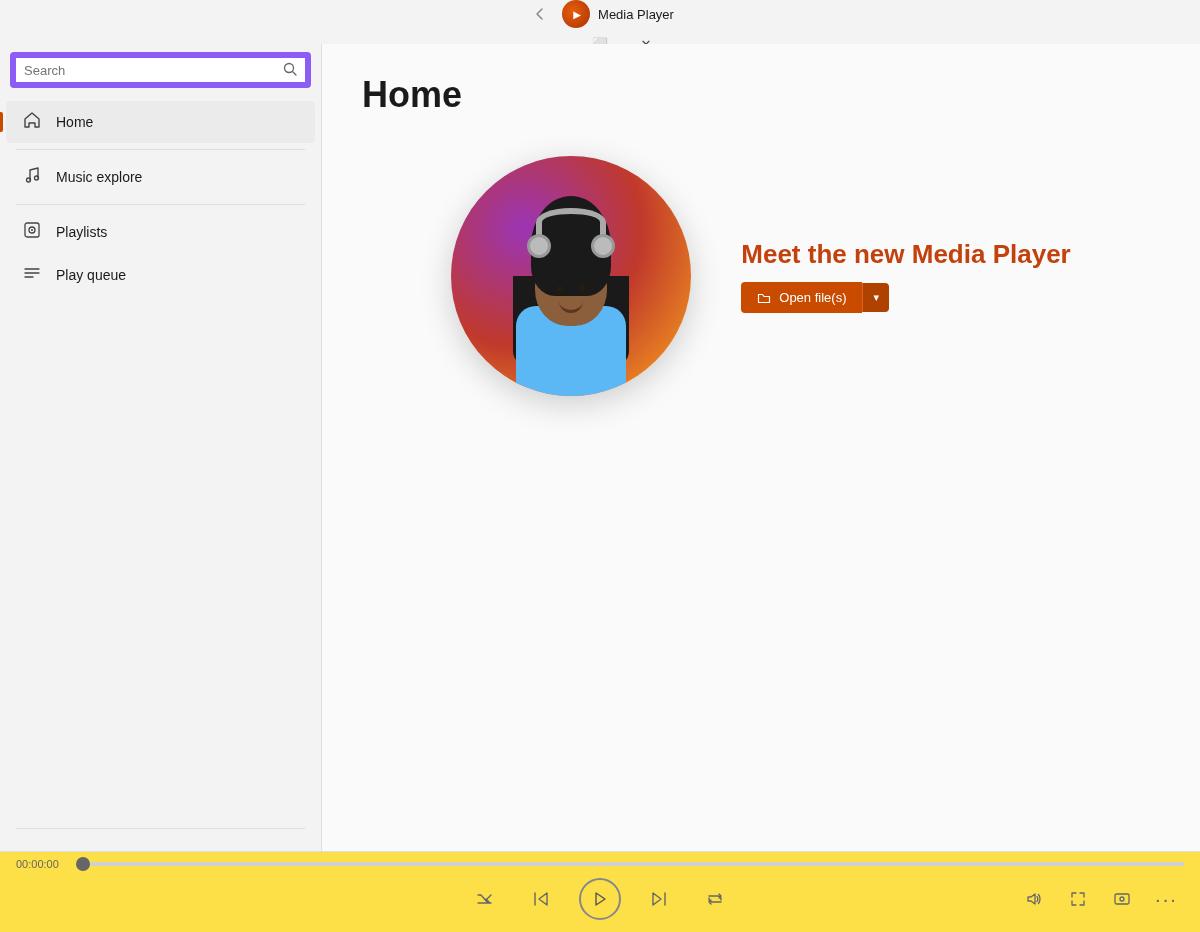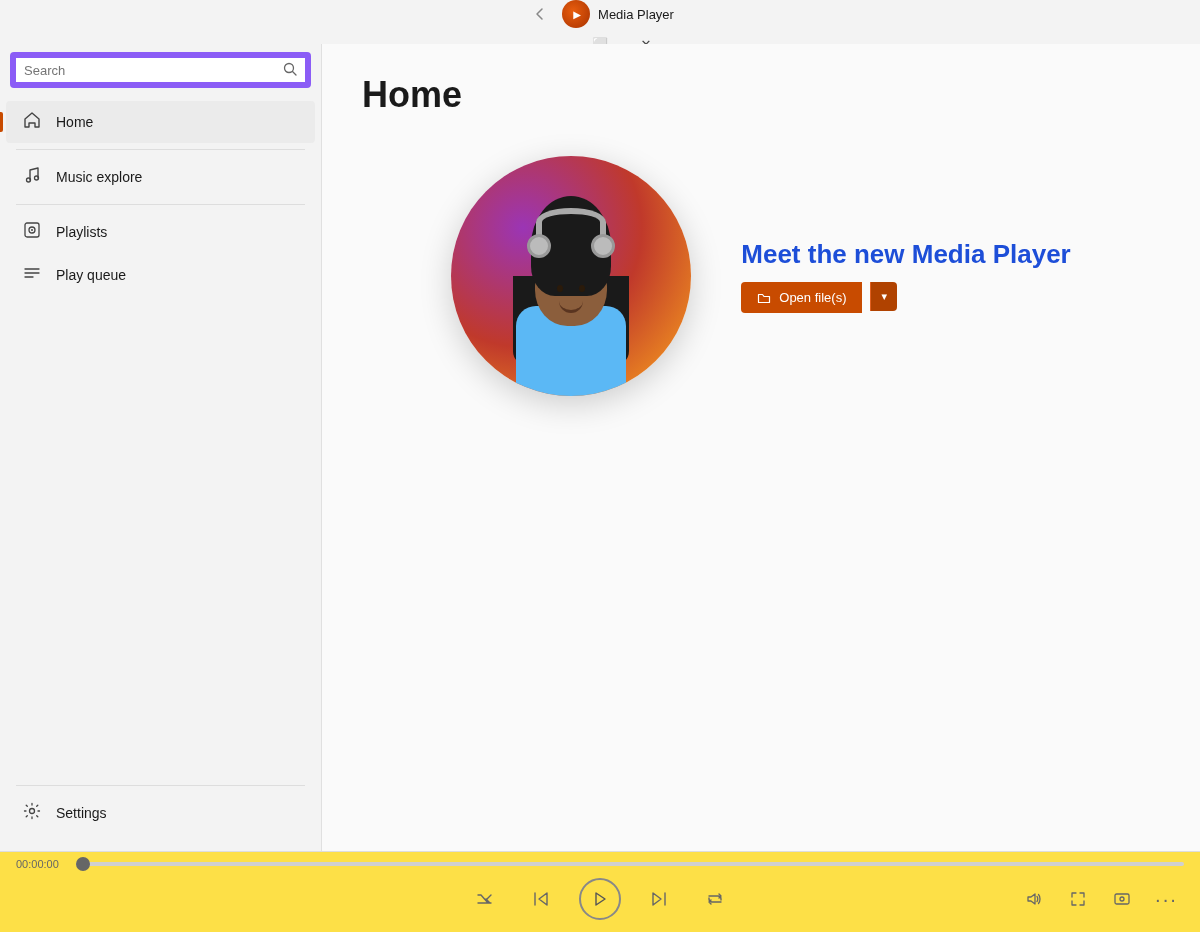--- a/index.html
+++ b/index.html
@@ -106,24 +106,24 @@
     .char-eye-left {
       position: absolute; bottom: 104px; left: calc(50% - 14px);
       width: 6px; height: 7px; background: #2a1a0a; border-radius: 50%;
     }
     .char-eye-right {
       position: absolute; bottom: 104px; left: calc(50% + 8px);
       width: 6px; height: 7px; background: #2a1a0a; border-radius: 50%;
     }
 
     .hero-text { max-width: 380px; }
-    .hero-heading { font-size: 26px; font-weight: 600; color: #1d4ed8; margin-bottom: 12px; }
+    .hero-heading { font-size: 26px; font-weight: 600; color: #c2410c; margin-bottom: 12px; }
     .hero-desc { font-size: 14px; color: #555; line-height: 1.5; margin-bottom: 20px; }
 
-    .open-btn-group { display: flex; align-items: flex-start; gap: 8px; }
+    .open-btn-group { display: flex; align-items: center; gap: 0; }
     .open-btn-main {
       display: flex; align-items: center; gap: 8px; padding: 8px 16px;
       background: #c84b00; color: white; border: none; cursor: pointer;
       font-size: 13px; font-weight: 500; border-radius: 4px 0 0 4px;
     }
     .open-btn-dropdown {
       background: #b04200; color: white; border: none; cursor: pointer;
       padding: 8px 10px; border-radius: 0 4px 4px 0; border-left: 1px solid #e06020;
       font-size: 11px;
     }
@@ -234,29 +234,20 @@
             <line x1="2" y1="9" x2="16" y2="9" stroke="#444" stroke-width="1.3" stroke-linecap="round"></line>
             <line x1="2" y1="13" x2="10" y2="13" stroke="#444" stroke-width="1.3" stroke-linecap="round"></line>
           </svg>
         </span>
         <span>Play queue</span>
       </div>
     </div>
 
     <div class="sidebar-bottom">
       <div class="nav-divider"></div>
-      <div class="nav-item">
-        <span class="nav-icon">
-          <svg width="18" height="18" viewBox="0 0 18 18" fill="none">
-            <circle cx="9" cy="9" r="2.5" stroke="#444" stroke-width="1.3"></circle>
-            <path d="M9 1.5V3M9 15V16.5M1.5 9H3M15 9H16.5M3.2 3.2L4.3 4.3M13.7 13.7L14.8 14.8M3.2 14.8L4.3 13.7M13.7 4.3L14.8 3.2" stroke="#444" stroke-width="1.3" stroke-linecap="round"></path>
-          </svg>
-        </span>
-        <span>Settings</span>
-      </div>
     </div>
   </div>
 
   <div class="main-content">
     <div class="page-content">
       <h1 class="page-title">Home</h1>
 
       <div class="hero-section">
 
         <div class="hero-image">

